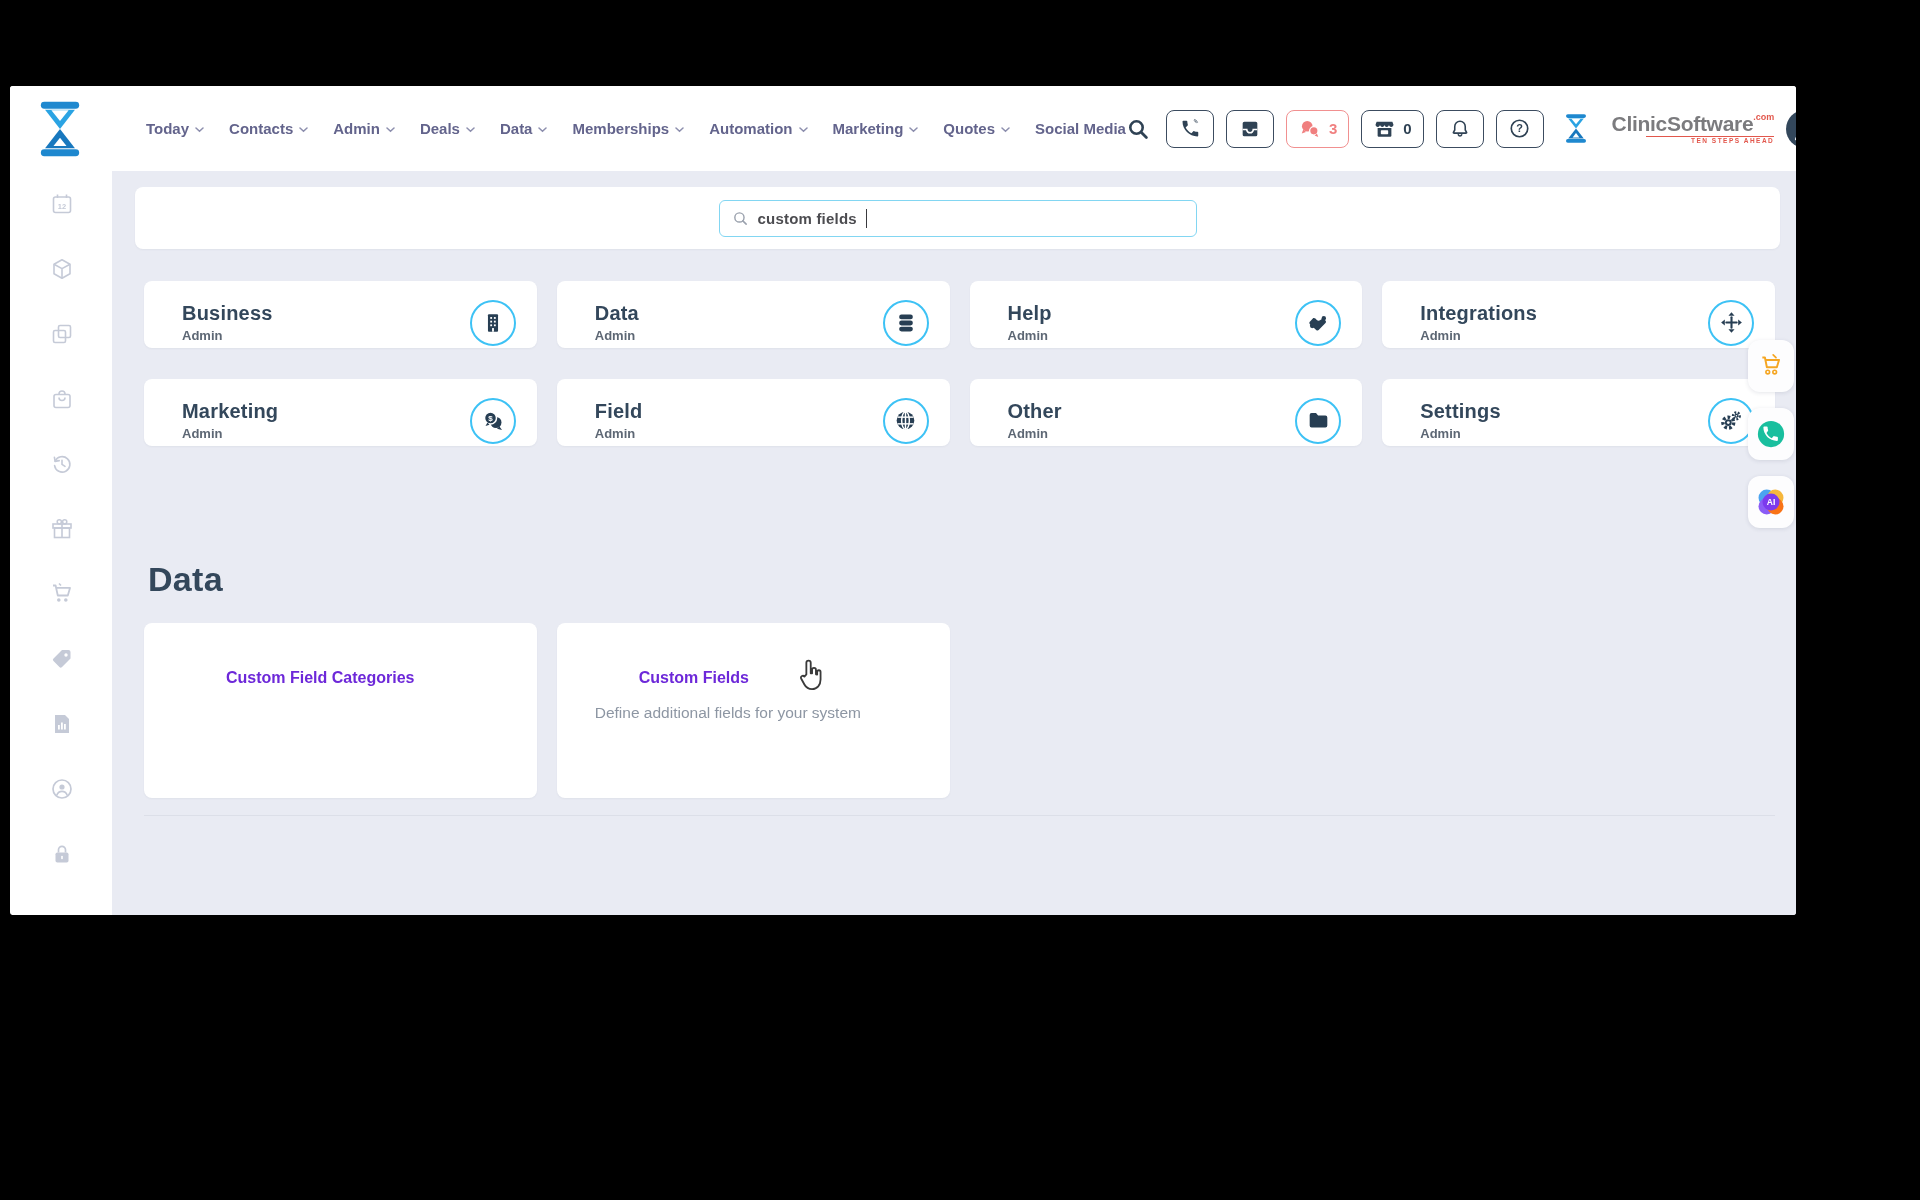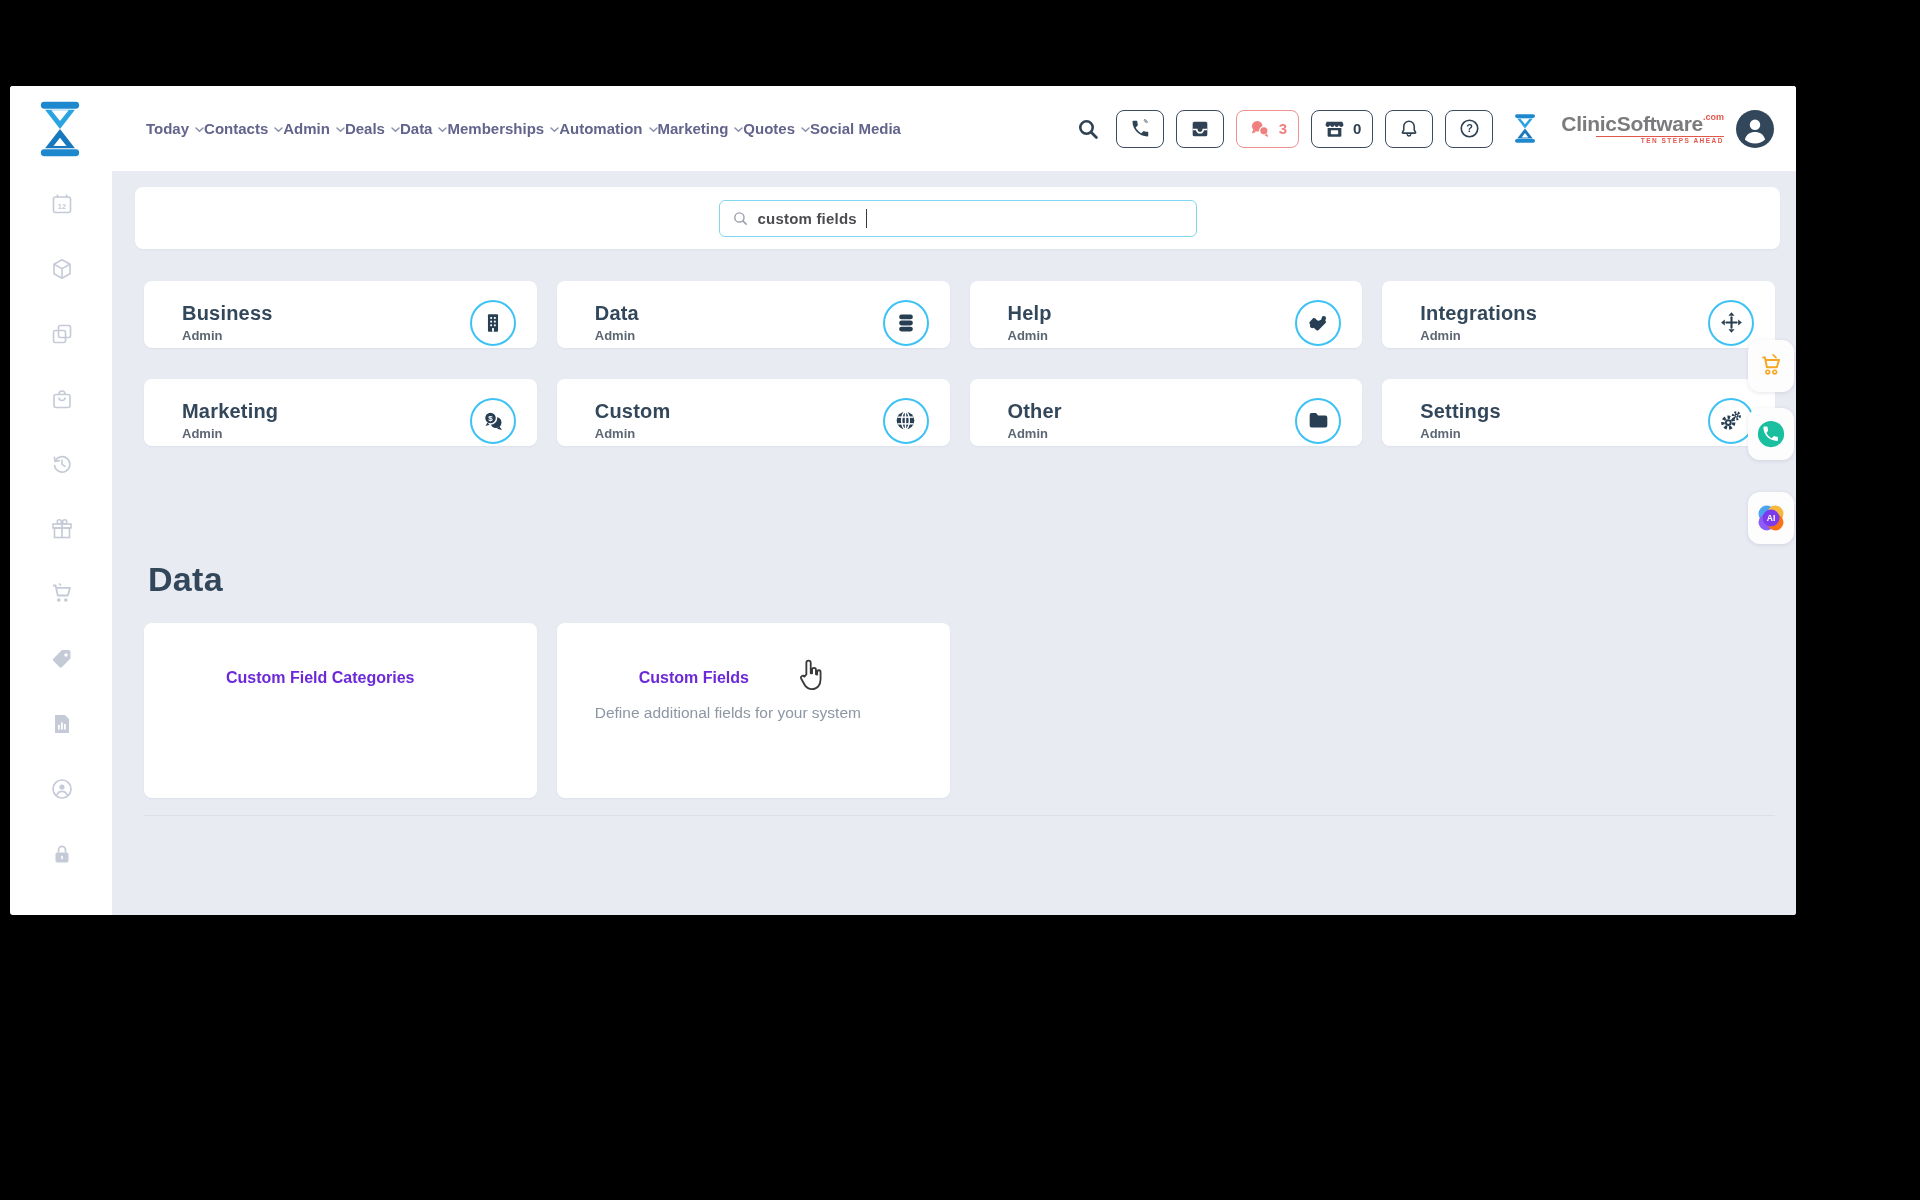--- a/index.html
+++ b/index.html
@@ -2,21 +2,21 @@
 <html><head>
 <meta charset="utf-8">
 <style>
   * { margin:0; padding:0; box-sizing:border-box; }
   html,body { width:1920px; height:1200px; background:#000; font-family:"Liberation Sans","DejaVu Sans",sans-serif; }
   .window { position:absolute; left:10px; top:86px; width:1786px; height:829px; background:#fff; border-radius:3px; overflow:hidden; }
 
   
   .topbar { position:absolute; left:0; top:0; right:0; height:85px; background:#fff; display:flex; align-items:center; padding-right:22px; z-index:5; }
   .logo-box { width:100px; display:flex; justify-content:center; align-items:center; flex:0 0 100px; }
-  .topnav { display:flex; align-items:center; margin-left:36px; white-space:nowrap; }
+  .topnav { display:flex; align-items:center; gap:25px; margin-left:36px; white-space:nowrap; }
   .nav-item { display:flex; align-items:center; gap:6px; color:#63648c; font-size:15px; font-weight:700; cursor:pointer; text-decoration:none; }
   .nav-item .chev { color:#8d8fae; margin-top:2px; }
   .top-right { margin-left:auto; display:flex; align-items:center; gap:12px; }
   .icon-btn { height:38px; min-width:48px; border:1.6px solid #3c4c60; border-radius:8px; display:flex; align-items:center; justify-content:center; gap:7px; background:#fff; cursor:pointer; padding:0 11px; }
   .icon-btn.alert { border-color:#f19090; color:#f07f7f; }
   .badge-num { font-size:15px; font-weight:700; color:#f07f7f; }
   .count-num { font-size:15px; font-weight:700; color:#2f4254; }
   .search-glyph { margin-right:4px; cursor:pointer; }
   .brand { display:flex; align-items:center; gap:24px; margin-left:8px; }
   .brand-text { line-height:1; }
@@ -46,21 +46,21 @@
   .result-grid { display:grid; grid-template-columns:repeat(4,1fr); gap:20px; margin:24px 21px 0 34px; }
   .result-card { background:#fff; border-radius:8px; height:175px; padding:46px 28px 0 38px; box-shadow:0 1px 2px rgba(40,50,80,.05); cursor:pointer; }
   .result-title { font-size:16px; font-weight:600; color:#6d28d9;margin-left:44px; }
   .result-desc { font-size:15.5px; font-weight:400; color:#8d96a3; margin-top:14px; line-height:1.55; max-width:300px; }
   .divider { margin:17px 21px 0 34px; border-top:1px solid #dcdfe8; }
 
   
   .float-btn { position:absolute; right:2px; width:46px; height:52px; background:#fdfdfe; border-radius:12px; display:flex; align-items:center; justify-content:center; box-shadow:0 1px 4px rgba(40,50,80,.12); cursor:pointer; z-index:8; }
   .float-cart { top:254px; }
   .float-wa { top:322px; }
-  .float-ai { top:406px;justify-content:center; }
+  .float-ai { top:390px;justify-content:center; }
 
   .hand-cursor { position:absolute; left:785px; top:572px; z-index:9; pointer-events:none; }
 </style>
 </head>
 <body>
 
 <div class="window">
 
   <div class="topbar">
     <div class="logo-box">
@@ -361,21 +361,21 @@
               <path d="M18.5 17.5 21 21l-5-1.2z" fill="#273e53"></path>
               <circle cx="9.5" cy="9" r="6" fill="#273e53" stroke="#fff" stroke-width="1.5"></circle>
               <path d="M6.5 13.5 4.5 17l4-1.2z" fill="#273e53"></path>
               <text x="9.5" y="11.8" text-anchor="middle" font-size="8" font-weight="bold" fill="#fff" font-family="Liberation Sans, sans-serif">$</text>
             </svg>
         </div>
       </div>
 
       <div class="cat-card">
         <div>
-            <div class="cat-title">Custom</div>
+            <div class="cat-title">Field</div>
             <div class="cat-sub">Admin</div>
           </div>
         <div class="cat-icon">
           <svg width="23" height="23" viewBox="0 0 24 24">
               <circle cx="12" cy="12" r="9.2" fill="#273e53"></circle>
               <g stroke="#fff" stroke-width="1.5" fill="none">
                 <ellipse cx="12" cy="12" rx="4" ry="9.2"></ellipse>
                 <line x1="12" y1="2.8" x2="12" y2="21.2"></line>
                 <line x1="3.6" y1="8.5" x2="20.4" y2="8.5"></line>
                 <line x1="3.6" y1="15.5" x2="20.4" y2="15.5"></line>

